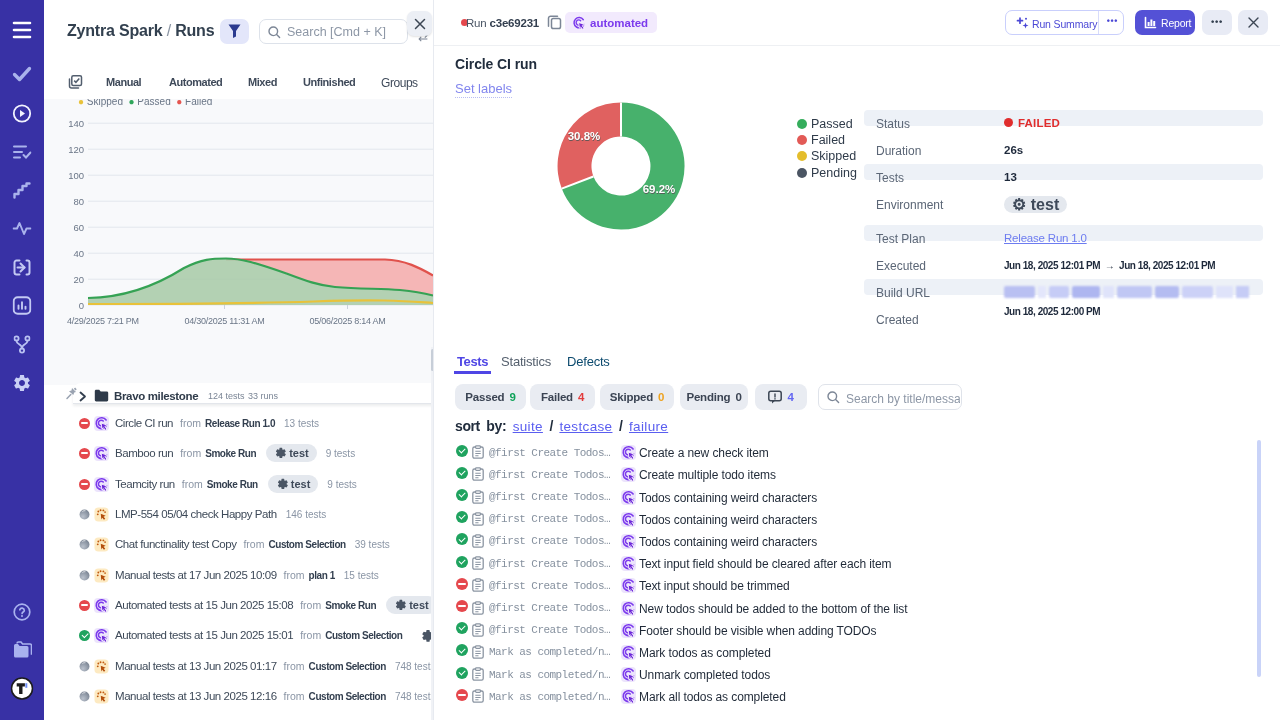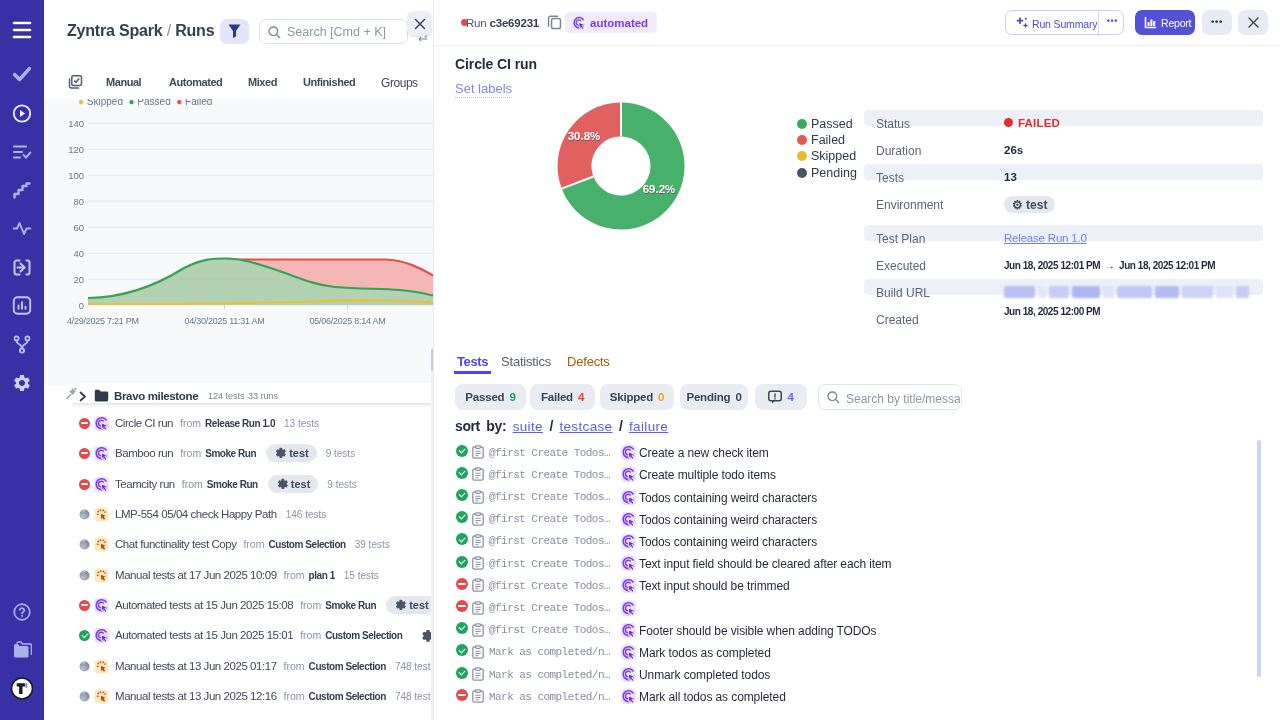--- a/index.html
+++ b/index.html
@@ -424,21 +424,21 @@
 <div class="srow" style="top:137px">
         <span class="lab">Duration</span>
         <span class="val">26s</span>
       </div>
 <div class="srow" style="top:164px;background:#edf1f7;border-radius:4px">
         <span class="lab">Tests</span>
         <span class="val">13</span>
       </div>
 <div class="srow" style="top:191px;height:30px">
         <span class="lab">Environment</span>
-        <span class="pill" style="position:absolute;left:140px;top:5px;margin:0;font-size:12px;height:17px">⚙ test</span>
+        <span class="pill" style="position:absolute;left:140px;top:5px;margin:0;font-size:16px;height:17px">⚙ test</span>
       </div>
 <div class="srow" style="top:225px;background:#edf1f7;border-radius:4px">
         <span class="lab">Test Plan</span>
         <span class="val" style="color:#6d7cf0;font-weight:normal;font-size:11.5px;text-decoration:underline;letter-spacing:-0.2px">Release Run 1.0</span>
       </div>
 <div class="srow" style="top:252px">
         <span class="lab">Executed</span>
         <span class="val" style="font-size:10px;letter-spacing:-0.45px;top:8px">Jun 18, 2025 12:01 PM&nbsp; →&nbsp; Jun 18, 2025 12:01 PM</span>
       </div>
 <div class="srow" style="top:279px;background:#edf1f7;border-radius:4px">
@@ -457,21 +457,21 @@
         </div>
 </div>
 <div class="srow" style="top:306px">
         <span class="lab">Created</span>
         <span class="val" style="font-size:10px;letter-spacing:-0.45px;top:0">Jun 18, 2025 12:00 PM</span>
       </div>
 </div>
 <div class="abs" style="left:23px;top:354px;font-size:13px;font-weight:bold;color:#4f46e5;letter-spacing:-0.4px">Tests</div>
 <div class="abs" style="left:20px;top:371px;width:37px;height:2.5px;background:#4f46e5"></div>
 <div class="abs" style="left:67px;top:354px;font-size:13px;color:#55606e;letter-spacing:-0.2px">Statistics</div>
-<div class="abs" style="left:133px;top:354px;font-size:13px;color:#a16207;letter-spacing:-0.2px">Defects</div>
+<div class="abs" style="left:133px;top:354px;font-size:13px;color:#0c4a6e;letter-spacing:-0.2px">Defects</div>
 <div id="chips">
 <div class="chip" style="left:21px;top:384px;width:71px">Passed <span style="color:#10a35a">9</span></div>
 <div class="chip" style="left:96px;top:384px;width:65px">Failed <span style="color:#e23b3b">4</span></div>
 <div class="chip" style="left:166px;top:384px;width:74px">Skipped <span style="color:#eda321">0</span></div>
 <div class="chip" style="left:246px;top:384px;width:68px">Pending <span>0</span></div>
 <div class="chip" style="left:321px;top:384px;width:52px">
         <svg width="14" height="14" viewBox="0 0 14 14">
           <use href="#bub"></use>
         </svg> 
         <span style="color:#6366f1">4</span>
@@ -581,20 +581,21 @@
         <span class="tst">
           <span class="bad"></span>
         </span>
         <svg class="tcl" viewBox="0 0 14 14">
           <use href="#clip"></use>
         </svg>
         <span class="tmo">@first Create Todos…</span>
         <svg class="trb" viewBox="0 0 16 16">
           <use href="#rb"></use>
         </svg>
+        <span class="tti">New todos should be added to the bottom of the list</span>
       </div>
 <div class="trow" style="top:619.2px">
         <span class="tst">
           <span class="ok"></span>
         </span>
         <svg class="tcl" viewBox="0 0 14 14">
           <use href="#clip"></use>
         </svg>
         <span class="tmo">@first Create Todos…</span>
         <svg class="trb" viewBox="0 0 16 16">

